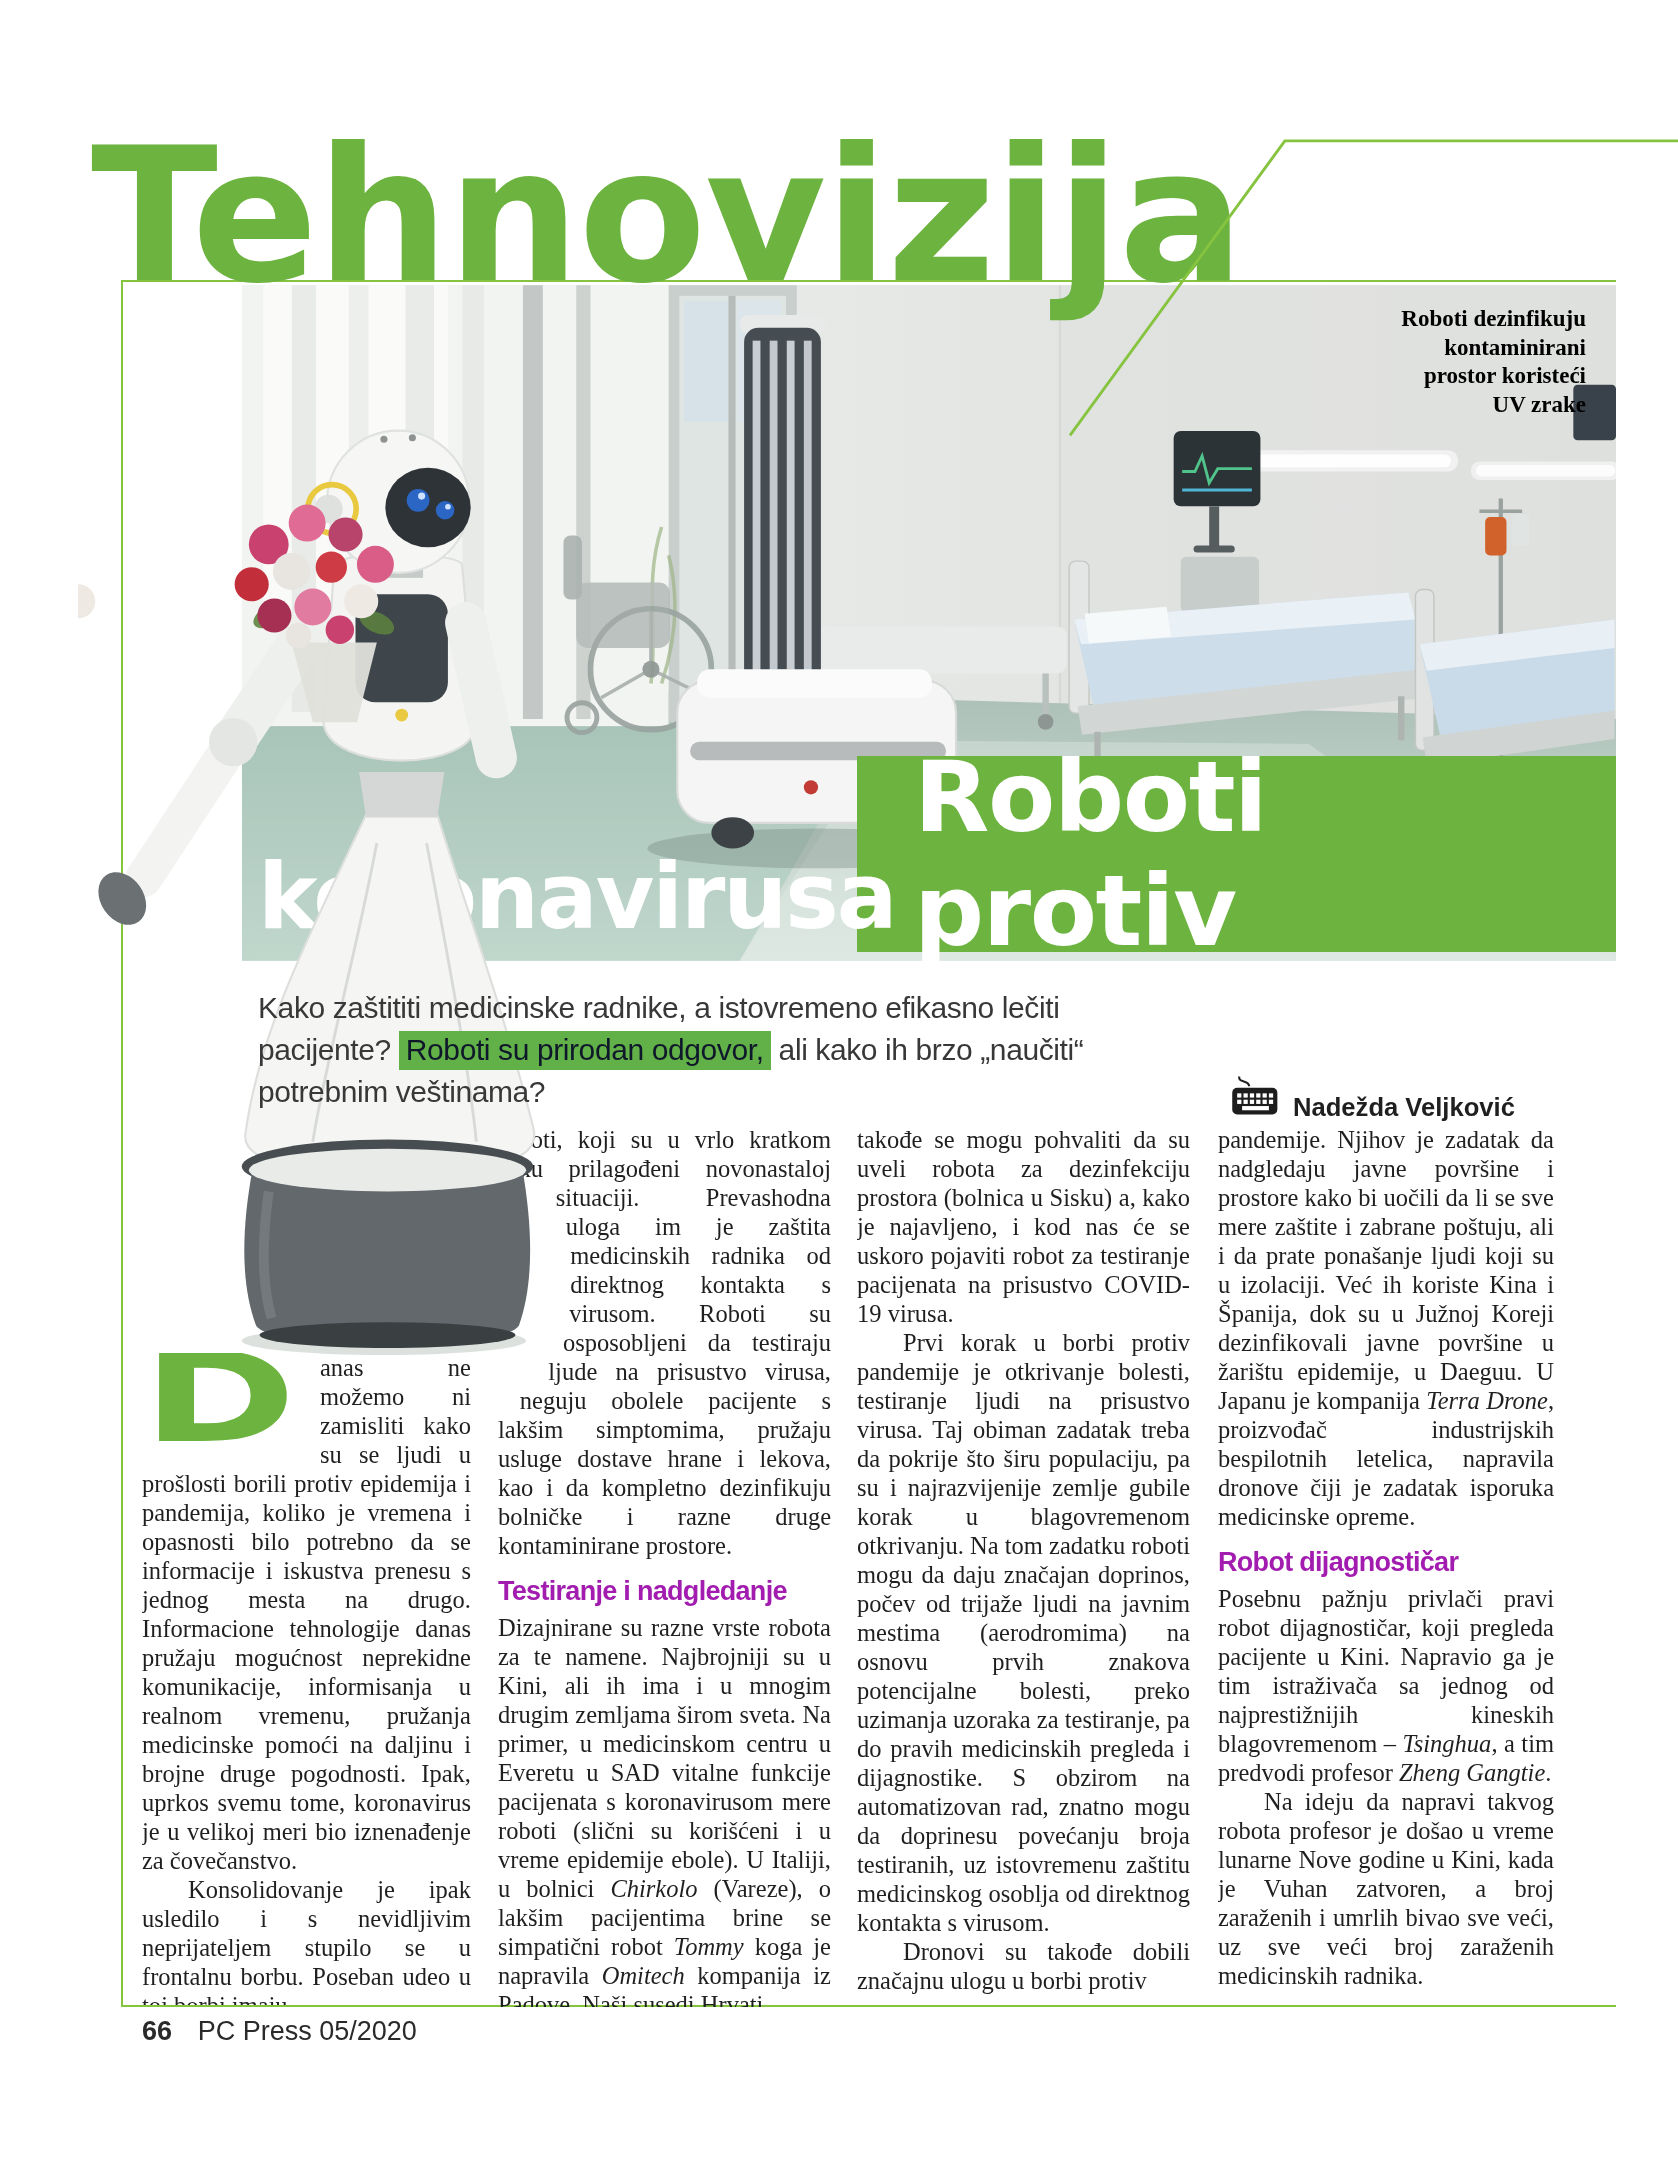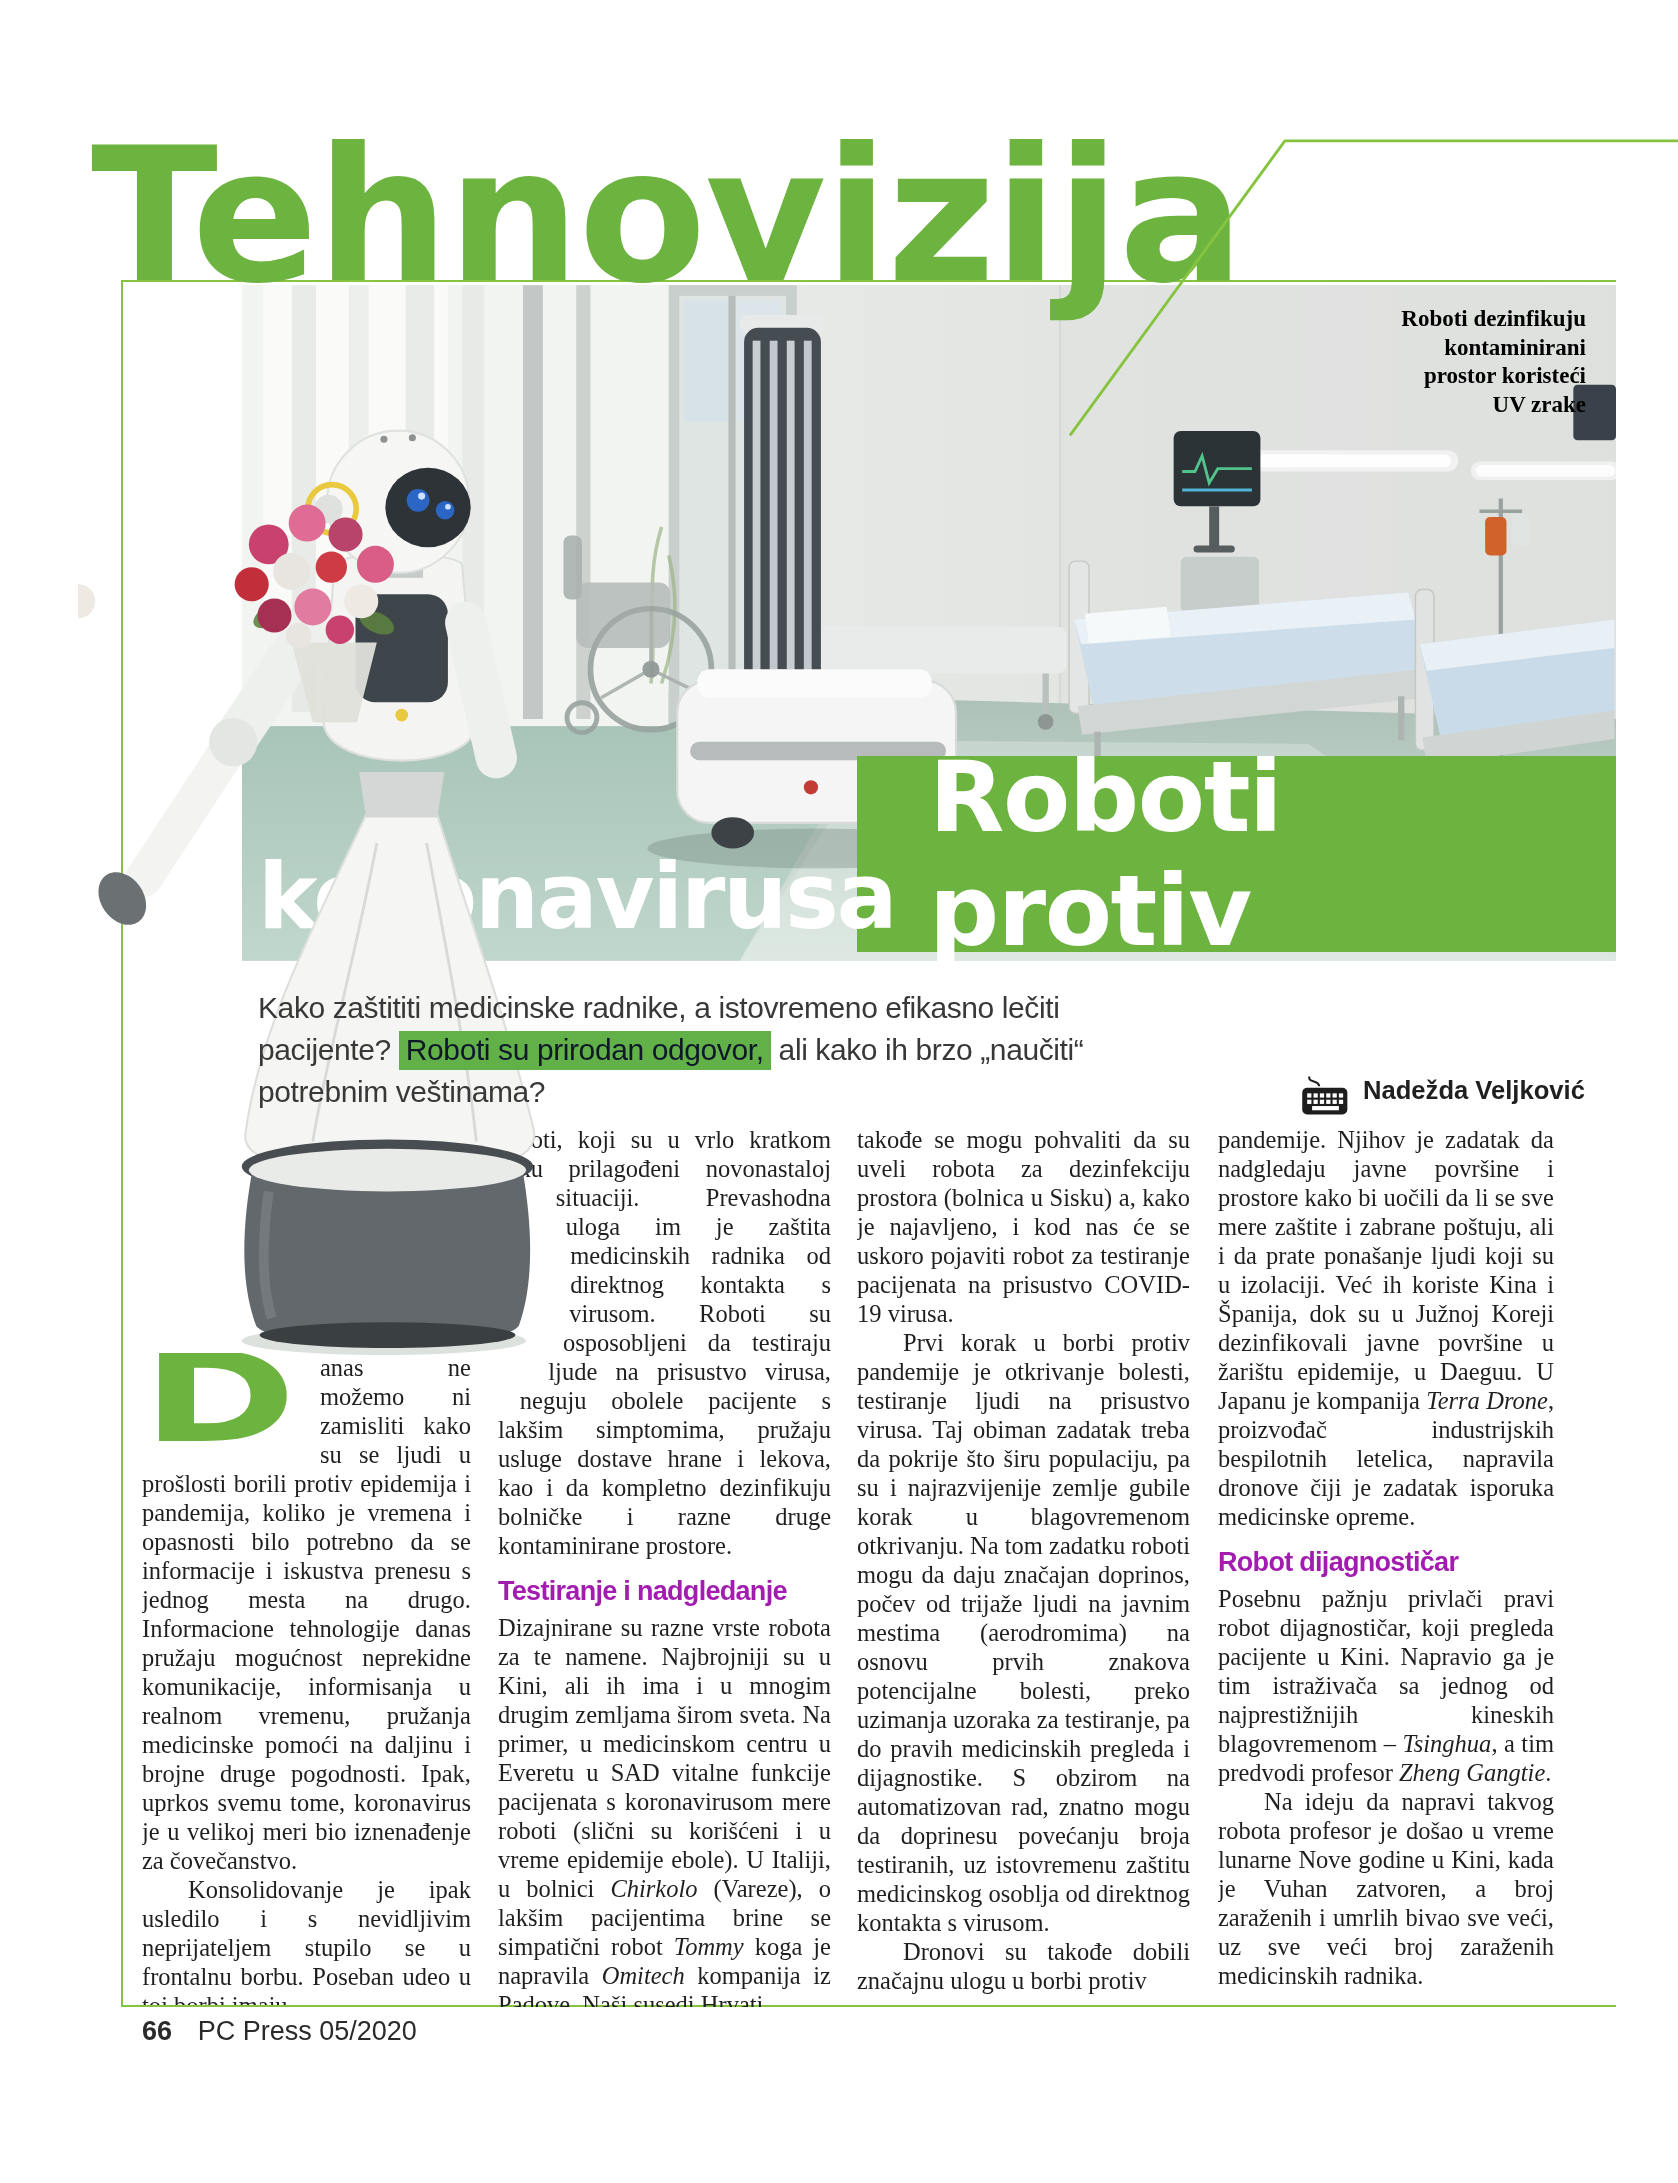--- a/index.html
+++ b/index.html
@@ -18,35 +18,35 @@
     font-family:"DejaVu Sans",sans-serif;font-weight:bold;font-size:186px;line-height:1;
     color:var(--accent,#6cb33f);letter-spacing:-1.4px;}
 
   
   .photo{position:absolute;left:242px;top:285px;width:1374px;height:676px;overflow:hidden;z-index:1;background:#e8eae8;}
   .photo svg{position:absolute;left:0;top:0;}
   .photo-caption{position:absolute;right:30px;top:20px;width:299px;text-align:right;
     font-family:"Liberation Serif",serif;font-weight:bold;font-size:23px;line-height:28.5px;color:#000000;white-space:pre-line;}
 
   .banner{position:absolute;left:857px;top:756px;width:759px;height:196px;background:var(--accent,#6cb33f);z-index:3;
-    display:flex;align-items:center;padding-left:72px;box-sizing:border-box;}
+    display:flex;align-items:center;padding-left:57px;box-sizing:border-box;}
   .banner span{font-family:"DejaVu Sans",sans-serif;font-weight:bold;font-size:98px;color:#fff;letter-spacing:-1.4px;}
   .headline2{position:absolute;left:258px;top:852px;z-index:4;
     font-family:"DejaVu Sans",sans-serif;font-weight:bold;font-size:90px;color:#fff;letter-spacing:-2.1px;line-height:1;}
 
   
   .robot{position:absolute;left:78px;top:388px;z-index:5;}
   .robot-caption{position:absolute;left:127px;top:995px;width:122px;z-index:6;text-align:right;
     font-family:"Liberation Serif",serif;font-weight:bold;font-size:18.5px;line-height:21.3px;color:#222;}
 
   
   .standfirst{position:absolute;left:258px;top:987px;width:932px;z-index:6;
     font-family:"Liberation Sans",sans-serif;font-size:30px;line-height:42px;color:#383838;letter-spacing:-0.4px;}
   .standfirst .hl{background:var(--highlight,#62b148);color:#0f172a;padding:2.1px 7.1px 3.6px 7.1px;}
-  .author{position:absolute;left:1298px;top:1076px;z-index:6;display:flex;align-items:flex-start;gap:10px;
+  .author{position:absolute;left:1228px;top:1076px;z-index:6;display:flex;align-items:flex-end;gap:10px;
     font-family:"Liberation Sans",sans-serif;font-weight:bold;font-size:25.6px;color:#1f1f1f;}
 
   
   .col{position:absolute;top:1125px;height:882px;overflow:hidden;z-index:2;
     font-family:"Liberation Serif",serif;font-size:24.5px;line-height:29px;color:#1f1f1f;text-align:justify;}
   .col p{margin:0;}
   .col1{left:142px;top:1353px;width:329px;height:652px;}
   .col2{left:498px;width:333px;}
   .col3{left:857px;width:333px;}
   .col4{left:1218px;width:336px;}

